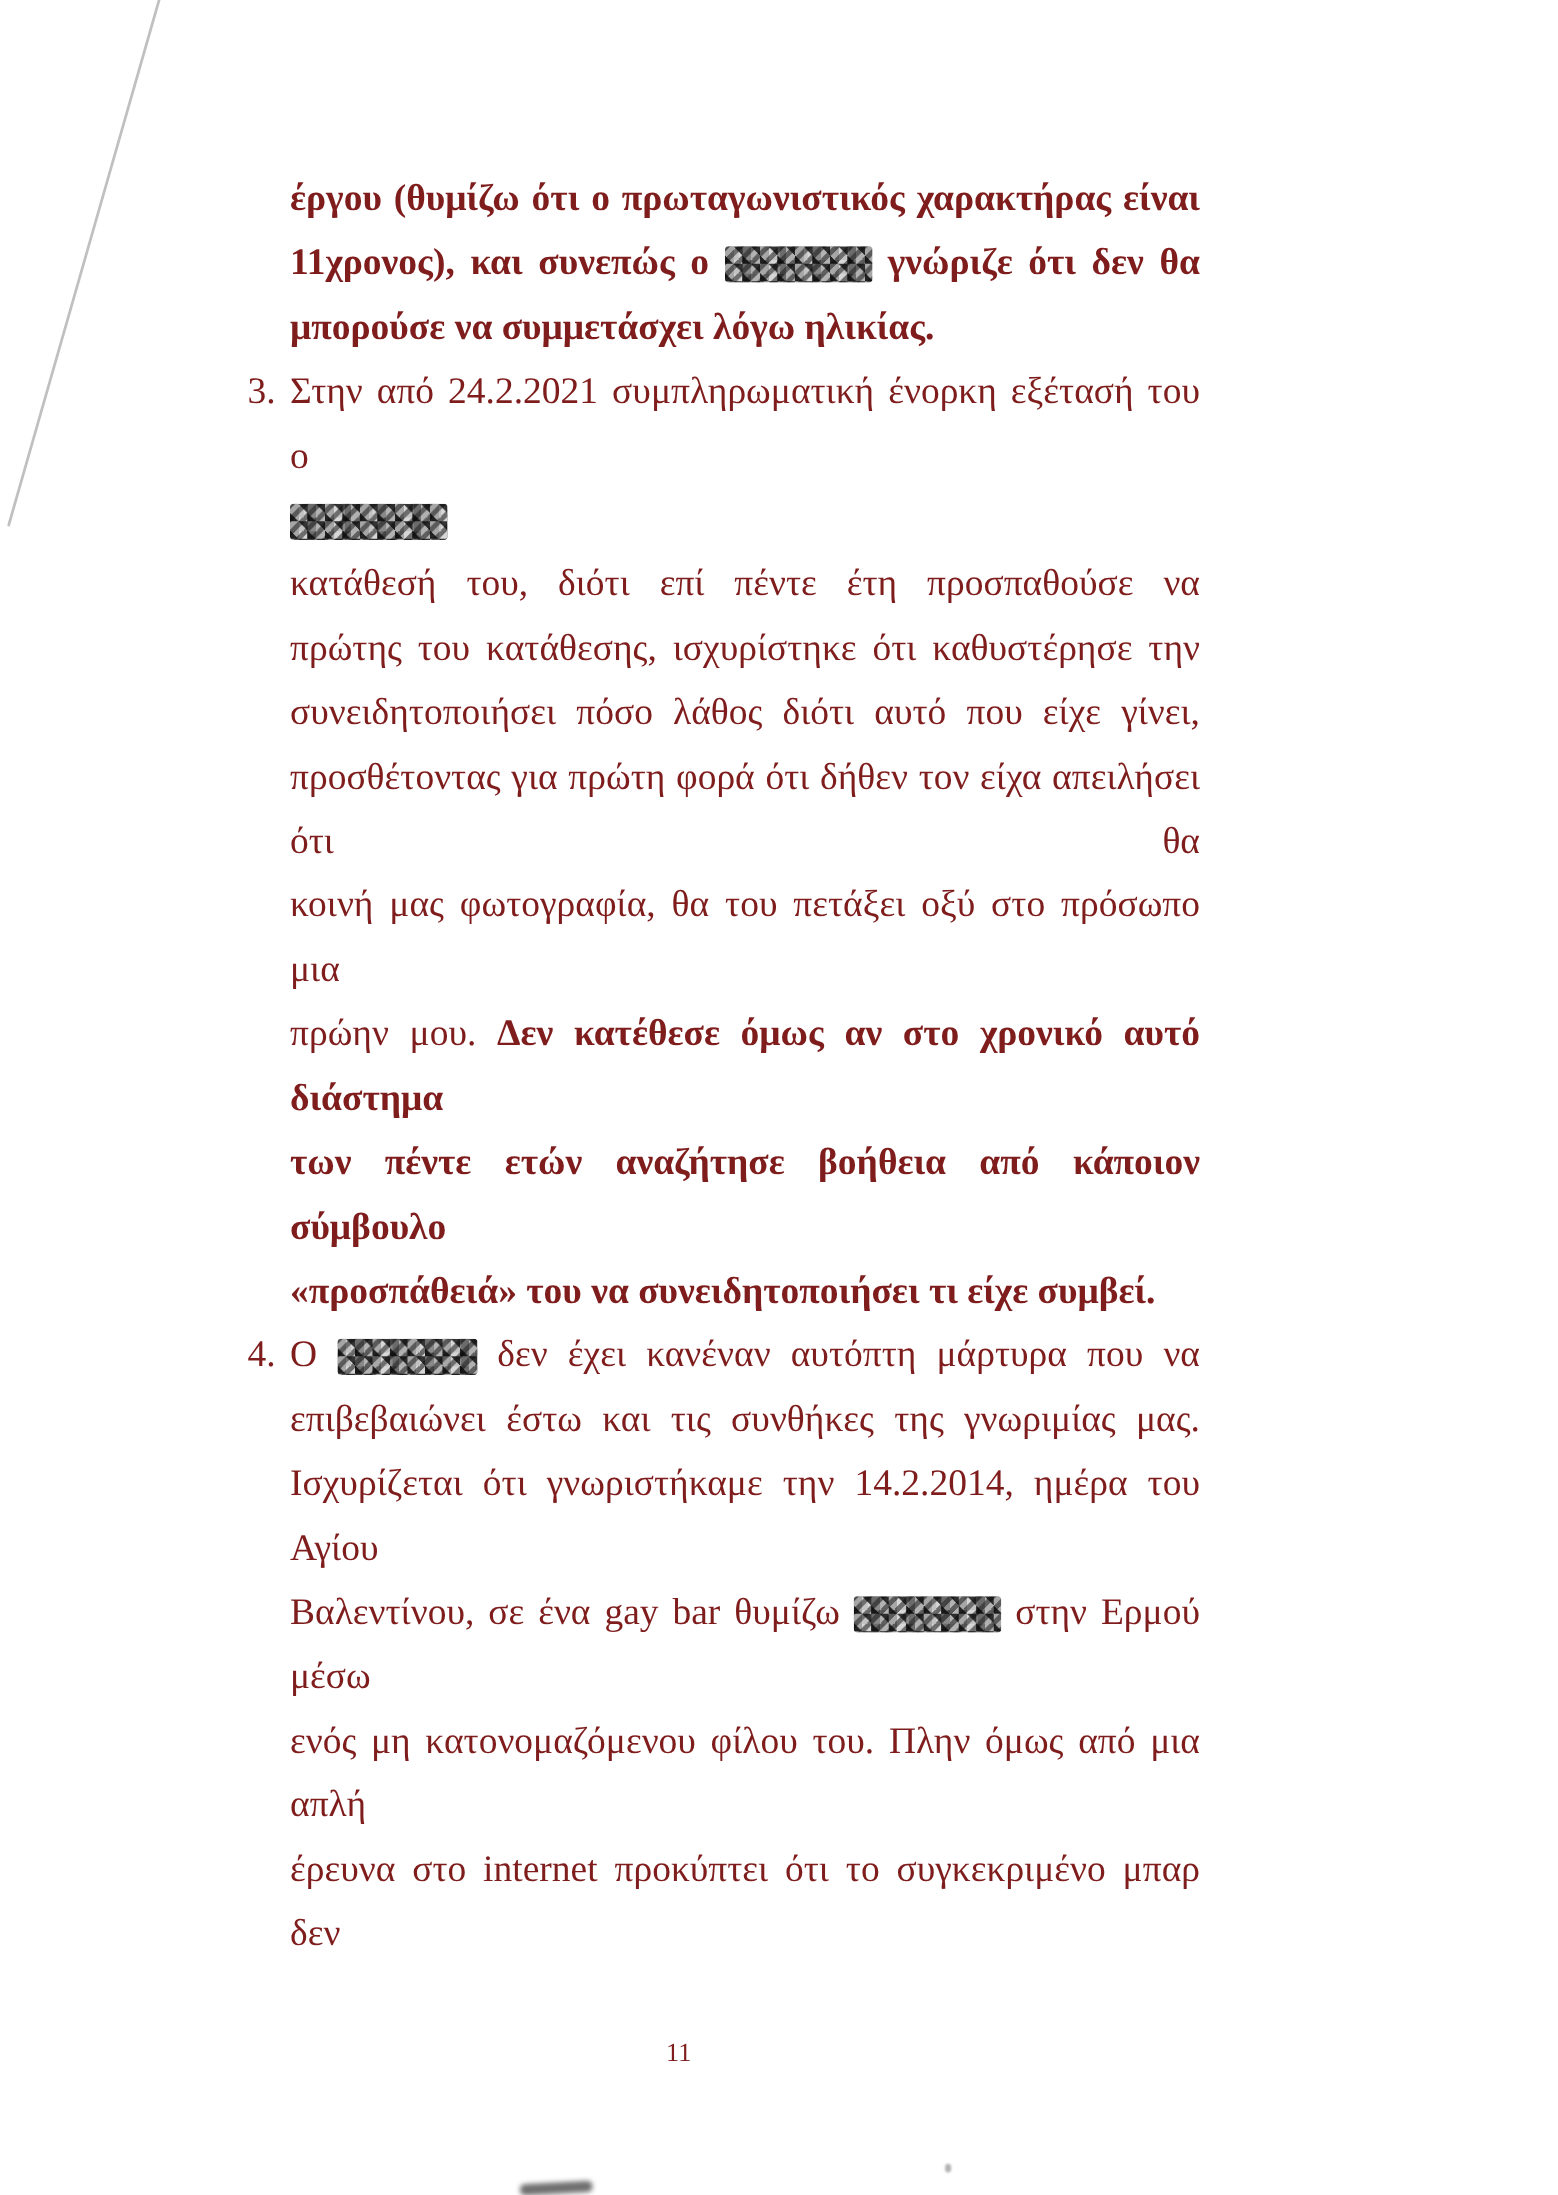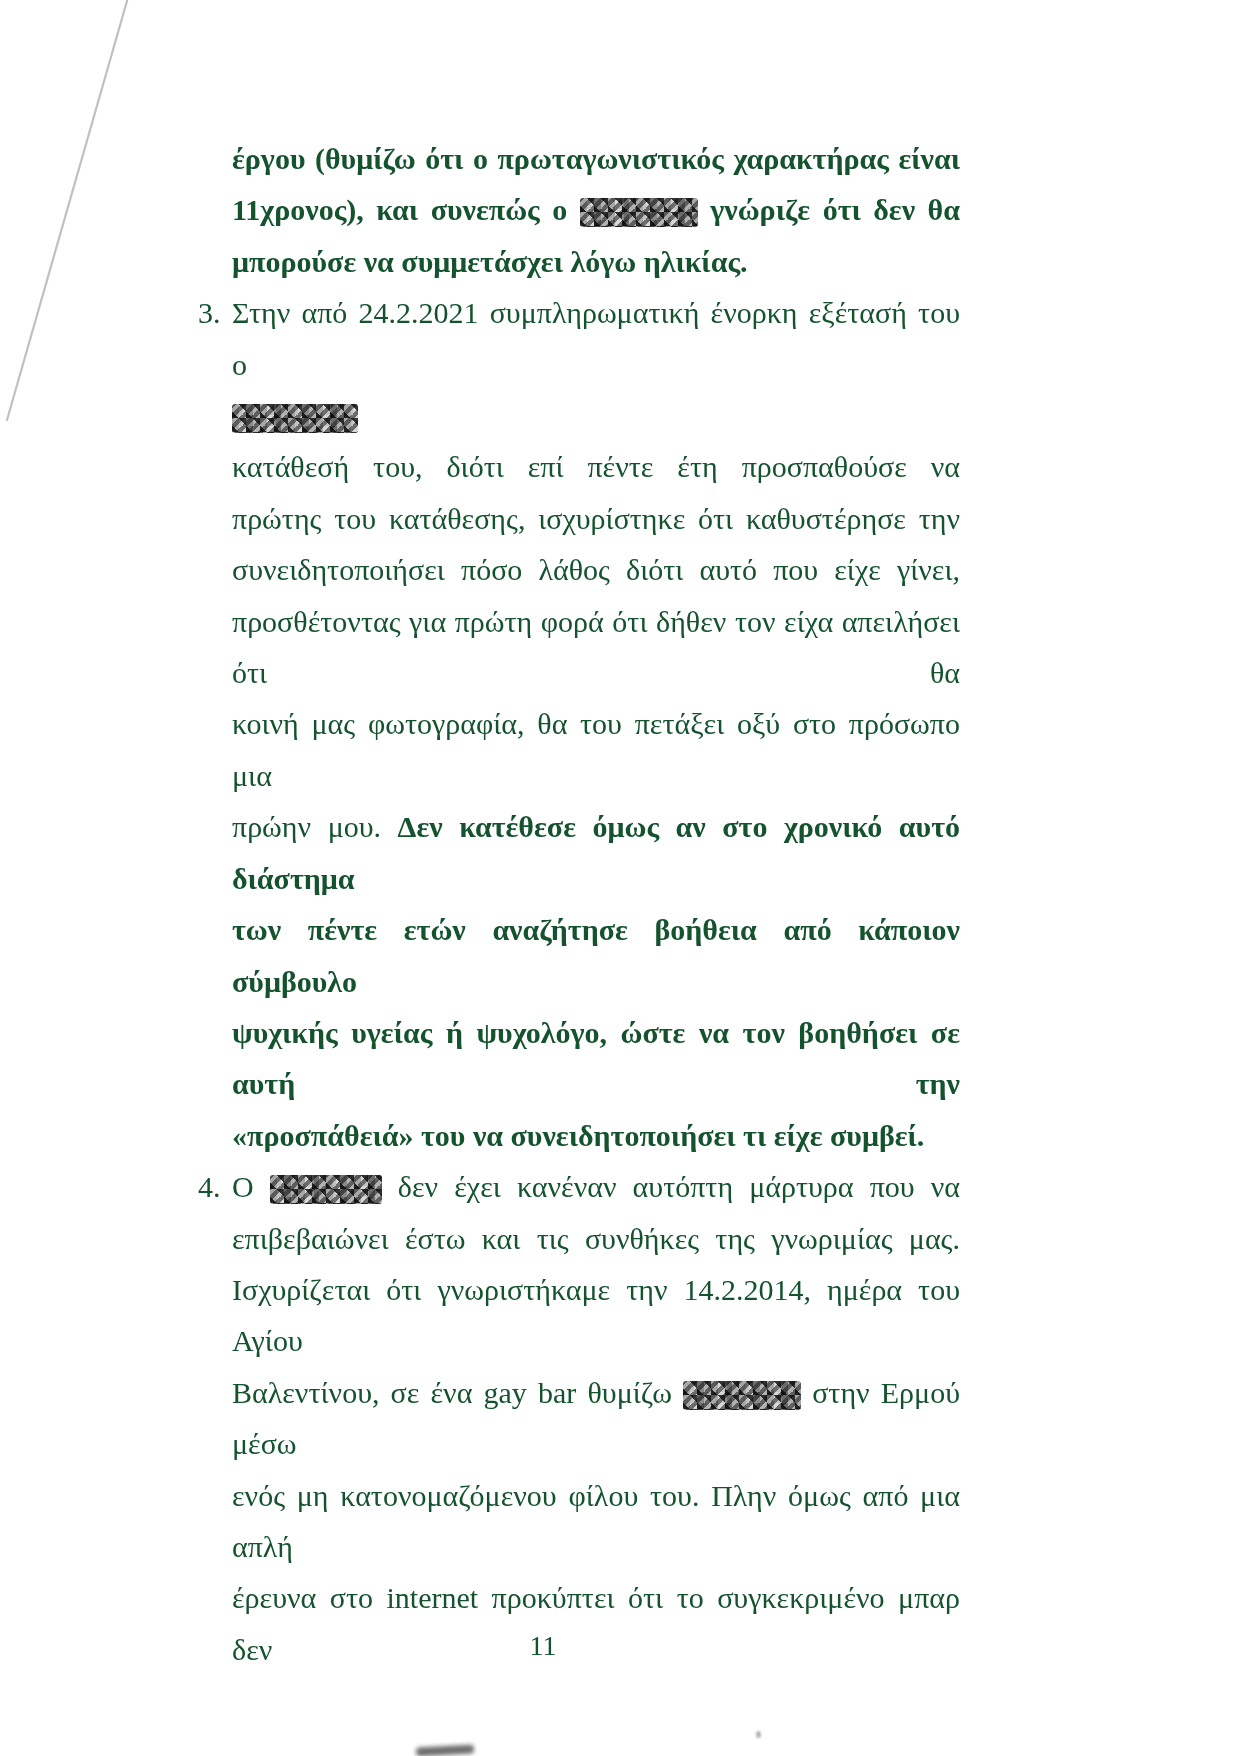--- a/index.html
+++ b/index.html
@@ -44,37 +44,37 @@
     background:
       linear-gradient(45deg, rgba(10,10,10,.85) 25%, transparent 25%, transparent 75%, rgba(10,10,10,.8) 75%),
       linear-gradient(135deg, rgba(40,40,40,.6) 20%, rgba(255,255,255,.25) 20%, rgba(255,255,255,.25) 45%, rgba(70,70,70,.7) 45%, rgba(70,70,70,.7) 70%, rgba(190,190,190,.6) 70%),
       repeating-linear-gradient(90deg,#888 0 7px,#c9c9c9 7px 14px,#3a3a3a 14px 21px,#9a9a9a 21px 28px);
     background-size:14px 14px,11px 11px,auto;
   }
   .page-number{
     position:absolute;
     left:198px;top:1630px;width:690px;
     text-align:center;
-    font-size:28px;
+    font-size:21px;
   }
   .fold-svg{position:absolute;left:0;top:0;pointer-events:none;}
   .smudge{
     position:absolute;left:416px;top:1746px;width:58px;height:9px;
     background:#4a4a4a;border-radius:4px;filter:blur(2px);opacity:.8;
     transform:rotate(-3deg);
   }
   .speck{
     position:absolute;left:756px;top:1731px;width:5px;height:7px;
     background:#8a8a8a;border-radius:50%;filter:blur(1px);opacity:.65;
   }
 </style>
 </head>
 <body>
 
-<div class="page" style="background: rgb(255, 255, 255); color: #14532d; font-family: Liberation Serif, serif;">
+<div class="page" style="background: rgb(255, 255, 255); color: #7f1d1d; font-family: Liberation Serif, serif;">
 
   <svg class="fold-svg" width="260" height="440" viewBox="0 0 260 440" aria-hidden="true">
     <path d="M129,-6 Q68,210 7,420" fill="none" stroke="#b5b5b5" stroke-width="2.2" stroke-linecap="round" opacity="0.85"></path>
   </svg>
 
   <div class="text-block">
       <div class="line cont">
         <span class="txt just"><span class="b">έργου (θυμίζω ότι ο πρωταγωνιστικός χαρακτήρας είναι</span></span>
       </div>
       <div class="line cont">
@@ -105,23 +105,20 @@
       <div class="line body">
         <span class="txt just"><span>κοινή μας φωτογραφία, θα του πετάξει οξύ στο πρόσωπο μια</span></span>
       </div>
       <div class="line body">
         <span class="txt just"><span>πρώην μου. </span><span class="b">Δεν κατέθεσε όμως αν στο χρονικό αυτό διάστημα</span></span>
       </div>
       <div class="line body">
         <span class="txt just"><span class="b">των πέντε ετών αναζήτησε βοήθεια από κάποιον σύμβουλο</span></span>
       </div>
       <div class="line body">
-        <span class="txt just"><span class="b">ψυχικής υγείας ή ψυχολόγο, ώστε να τον βοηθήσει σε αυτή την</span></span>
-      </div>
-      <div class="line body">
         <span class="txt"><span class="b">«προσπάθειά» του να συνειδητοποιήσει τι είχε συμβεί.</span></span>
       </div>
       <div class="line with-num">
         <span class="num">4.</span>
         <span class="txt just"><span>Ο </span><span class="redacted" style="width: 112px;"></span><span> δεν έχει κανέναν αυτόπτη μάρτυρα που να</span></span>
       </div>
       <div class="line body">
         <span class="txt just"><span>επιβεβαιώνει έστω και τις συνθήκες της γνωριμίας μας.</span></span>
       </div>
       <div class="line body">

